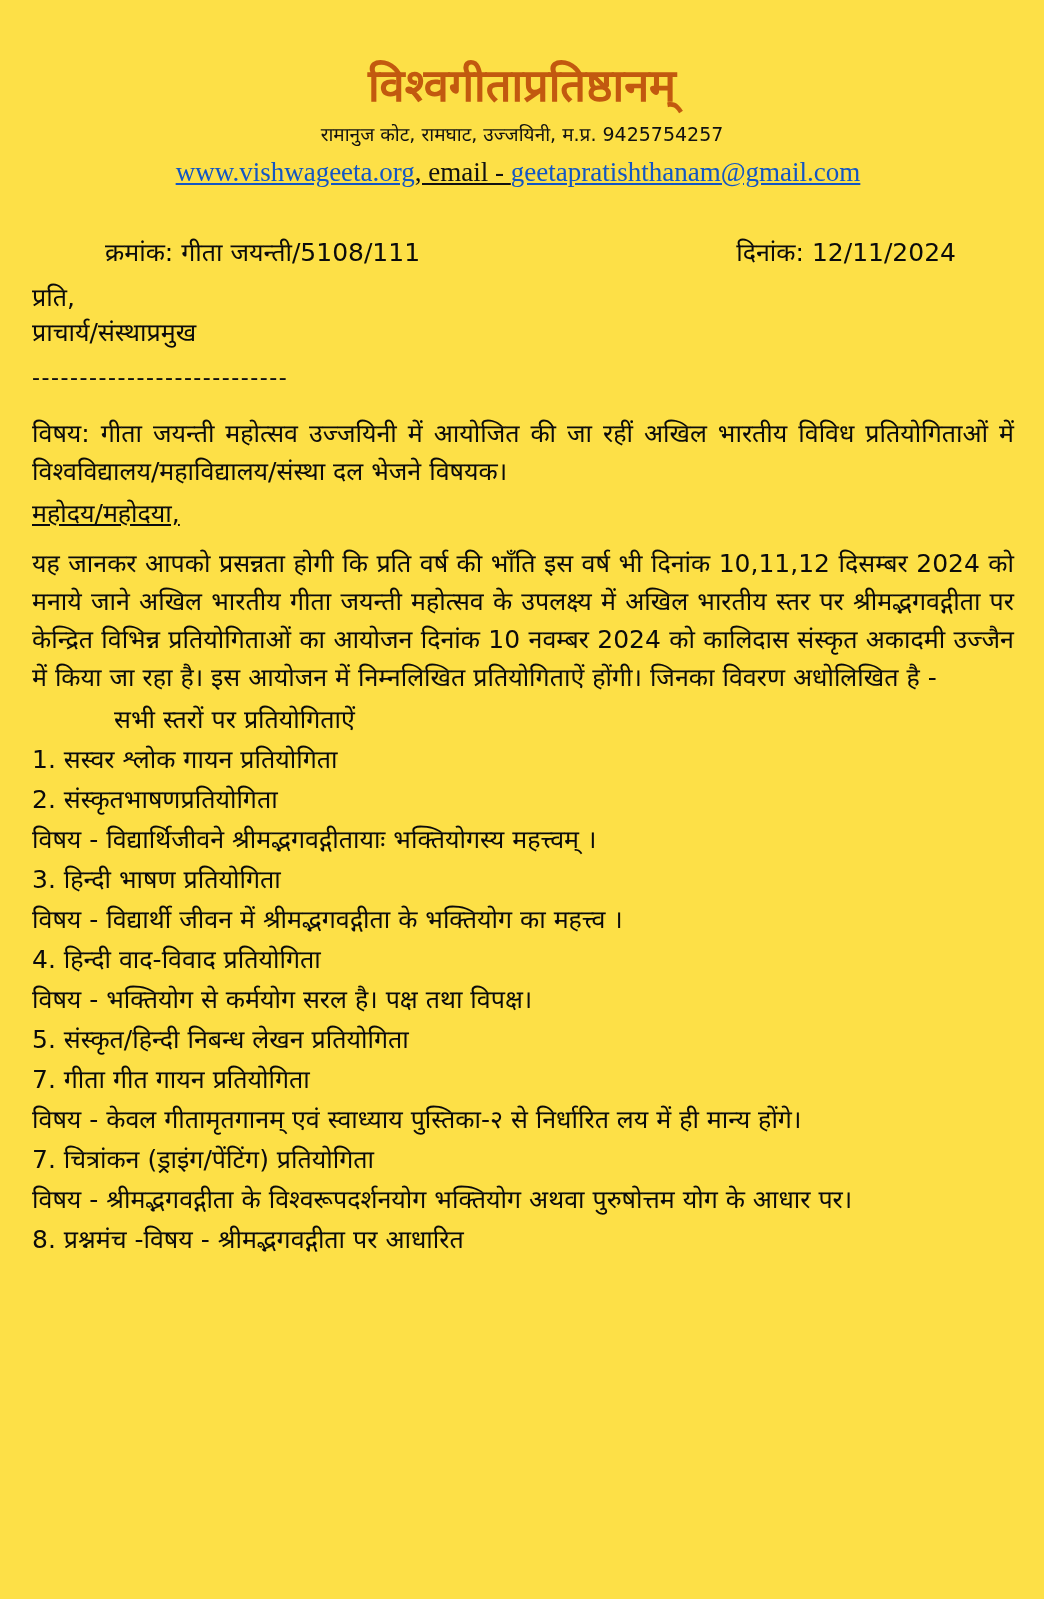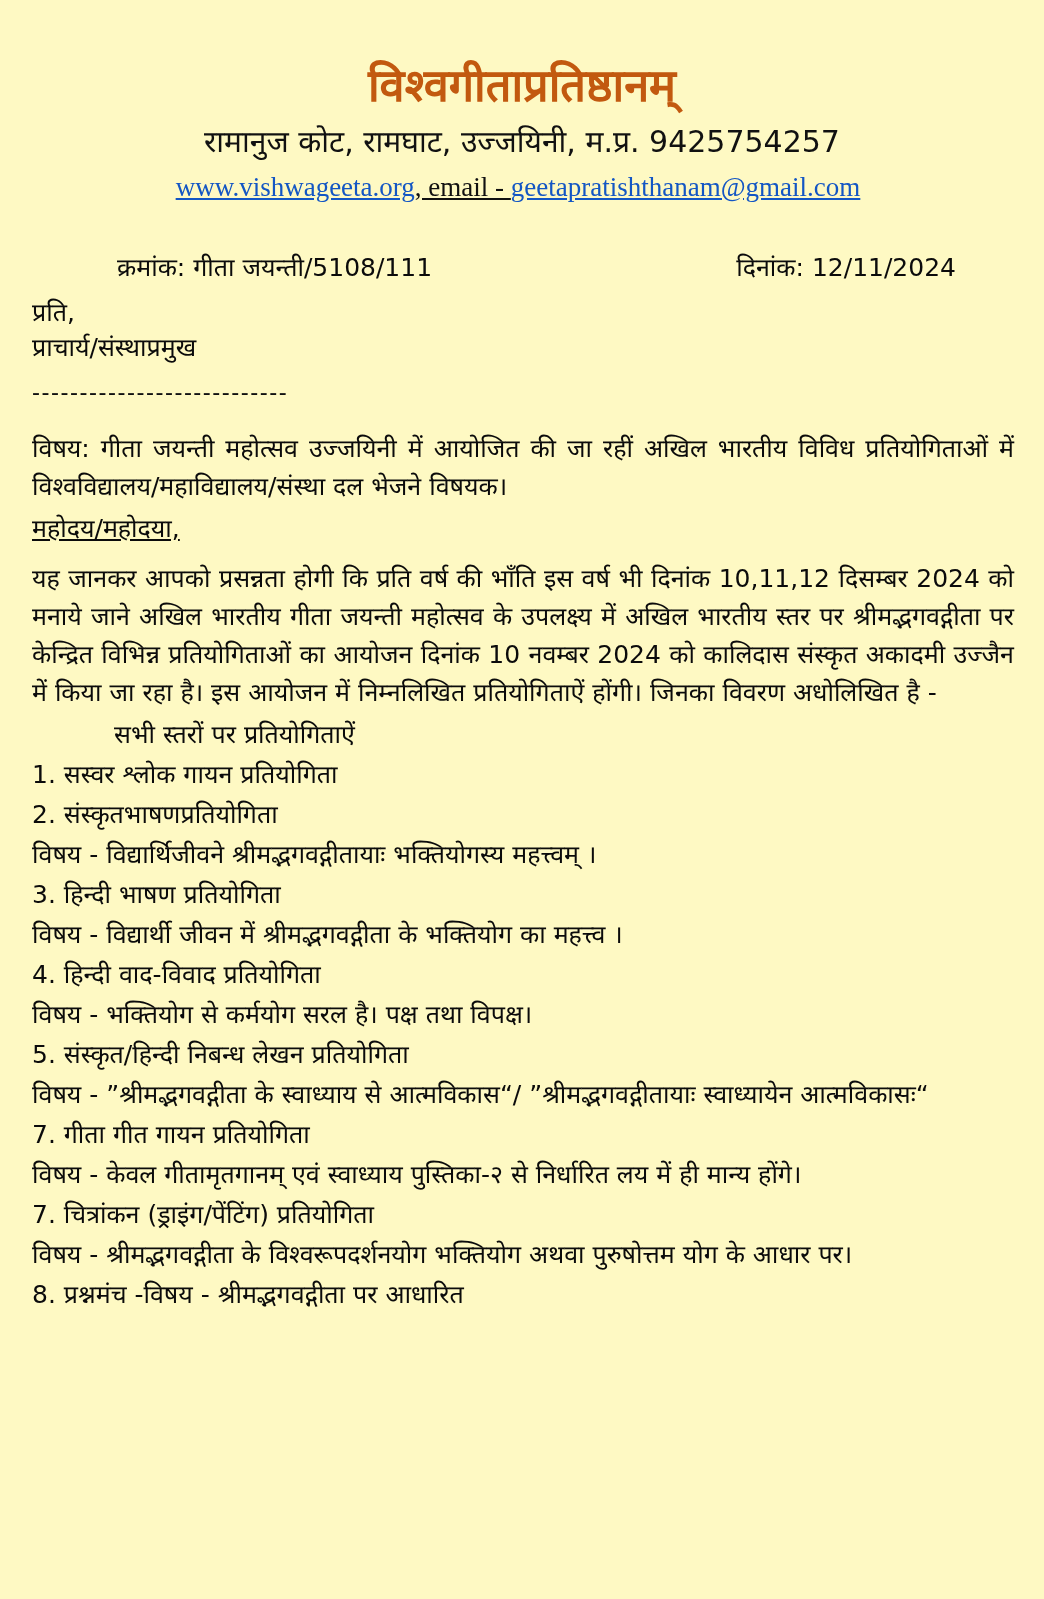--- a/index.html
+++ b/index.html
@@ -15,40 +15,40 @@
     color: #0b0b0b;
     -webkit-font-smoothing: antialiased;
   }
   .page {
     position: relative;
     width: 1044px;
     height: 1599px;
     box-sizing: border-box;
     padding: 0;
     overflow: hidden;
-    background: #fef9c3;
+    background: #fde047;
   }
 
   
   .letterhead {
     text-align: center;
     padding-top: 58px;
   }
   .org-title {
     font-family: "DejaVu Sans", sans-serif;
     font-weight: bold;
     font-size: 45px;
     line-height: 1.25;
     letter-spacing: 0px;
     color: #c2590f;
     margin: 0;
   }
   .org-address {
     font-family: "DejaVu Sans", sans-serif;
-    font-size: 30px;
+    font-size: 19px;
     line-height: 1.35;
     color: #111111;
     margin: 8px 0 0 0;
   }
   .org-contact {
     font-family: Liberation Serif, serif;
     font-size: 27px;
     line-height: 1.35;
     margin: 6px 8px 0 0;
     white-space: nowrap;
@@ -62,21 +62,21 @@
   .org-contact .plain {
     color: #111111;
     text-decoration: underline;
     text-underline-offset: 2px;
   }
 
   
   .ref-row {
     display: flex;
     align-items: flex-start;
-    margin: 44px 0 0 12px;
+    margin: 44px 0 0 0;
     padding: 0 88px 0 105px;
     font-family: "DejaVu Sans", sans-serif;
     font-size: 25px;
   }
   .ref-no { flex: 0 0 auto; }
   .ref-spacer { flex: 1 1 auto; }
   .ref-date { flex: 0 0 auto; }
 
   
   .body-block {
@@ -182,21 +182,20 @@
         <p class="comp-subject">विषय - विद्यार्थी जीवन में श्रीमद्भगवद्गीता के भक्तियोग का महत्त्व ।</p>
       </li>
 
       <li class="comp-item">
         <p class="comp-title">4.  हिन्दी वाद-विवाद प्रतियोगिता</p>
         <p class="comp-subject">विषय - भक्तियोग से कर्मयोग सरल है। पक्ष तथा विपक्ष।</p>
       </li>
 
       <li class="comp-item">
         <p class="comp-title">5.  संस्कृत/हिन्दी निबन्ध लेखन प्रतियोगिता</p>
-        <p class="comp-subject">विषय -  ”श्रीमद्भगवद्गीता के स्वाध्याय से आत्मविकास“/ ”श्रीमद्भगवद्गीतायाः स्वाध्यायेन आत्मविकासः“</p>
       </li>
 
       <li class="comp-item">
         <p class="comp-title">7. गीता गीत गायन प्रतियोगिता</p>
         <p class="comp-subject">विषय - केवल गीतामृतगानम् एवं स्वाध्याय पुस्तिका-२ से निर्धारित लय में ही मान्य होंगे।</p>
       </li>
 
       <li class="comp-item">
         <p class="comp-title">7. चित्रांकन (ड्राइंग/पेंटिंग) प्रतियोगिता</p>
         <p class="comp-subject">विषय - श्रीमद्भगवद्गीता के विश्वरूपदर्शनयोग भक्तियोग अथवा पुरुषोत्तम योग के आधार पर।</p>

